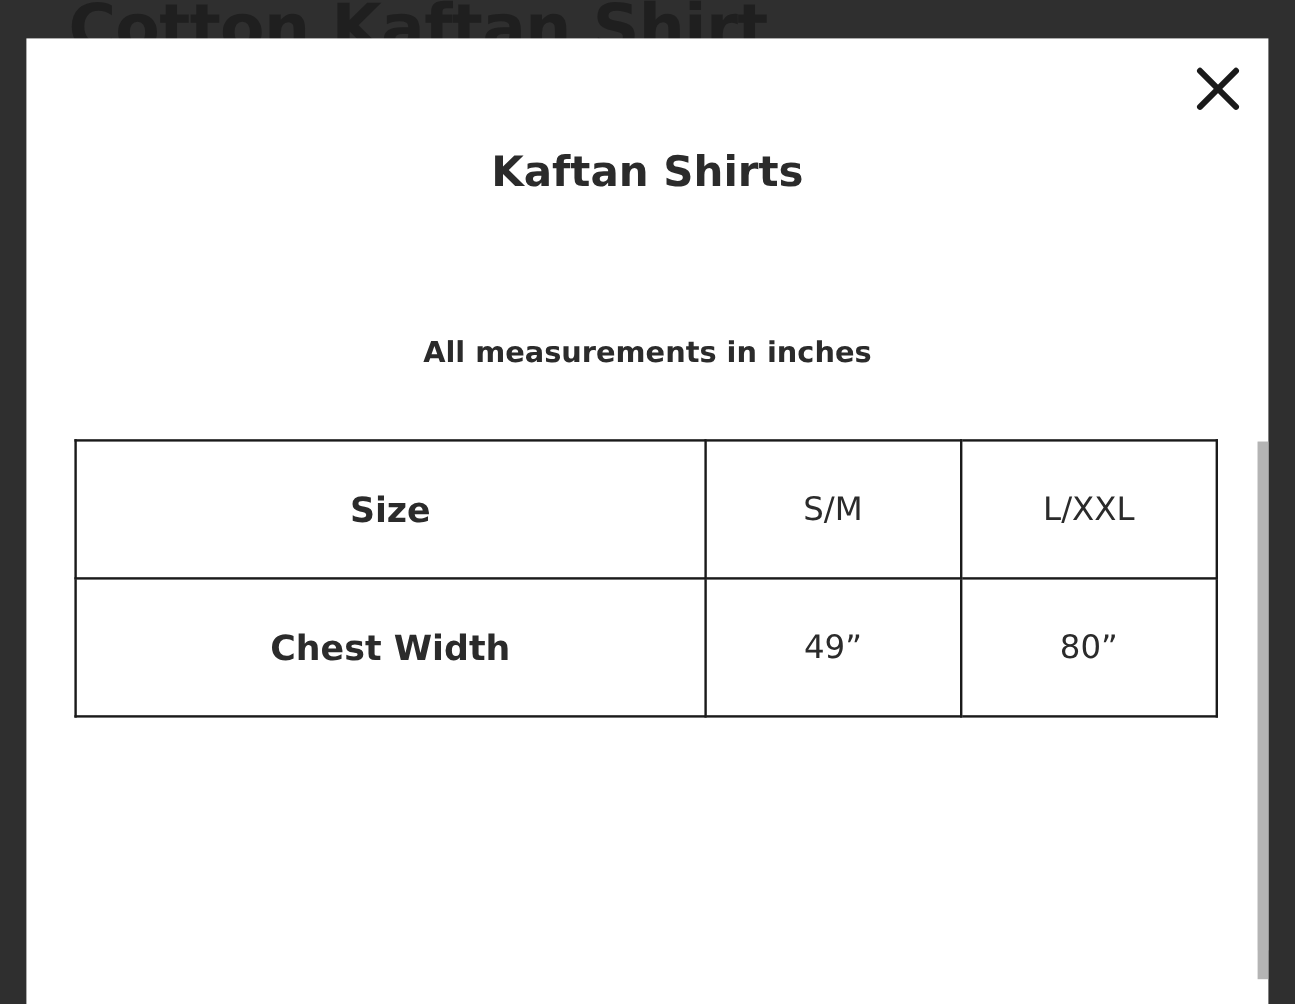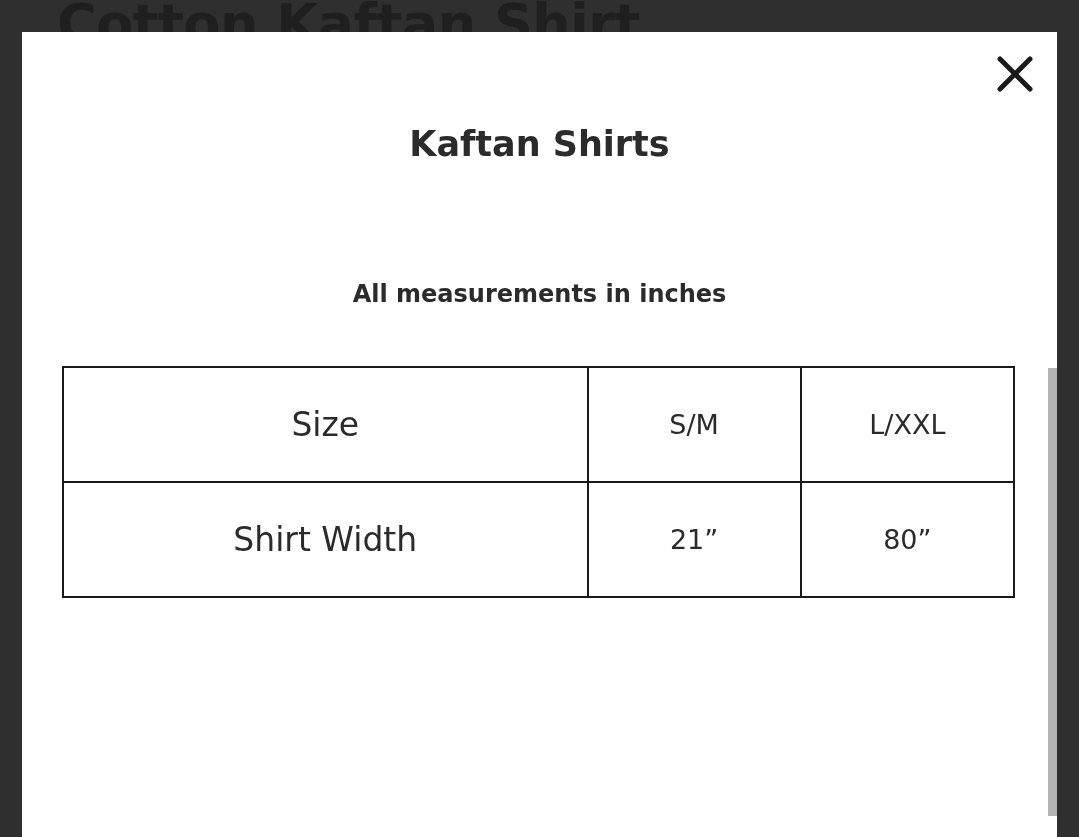--- a/index.html
+++ b/index.html
@@ -102,22 +102,22 @@
   }
   table#size-table td {
     border: 2px solid #1a1a1a;
     text-align: center;
     vertical-align: middle;
     height: 111px;
     color: #2b2b2b;
   }
   table#size-table td.label-cell {
     width: 483px;
-    font-size: 33px;
-    font-weight: normal;
+    font-size: 29px;
+    font-weight: bold;
   }
   table#size-table td.value-cell {
     width: 194px;
     font-size: 27px;
     font-weight: normal;
   }
   table#size-table tr.header-row td.value-cell {
     font-size: 27px;
     font-weight: normal;
     margin-left: 34px;
@@ -165,22 +165,22 @@
 
   <div id="size-table-wrapper">
     <table id="size-table">
       <tbody>
         <tr class="header-row">
           <td class="label-cell">Size</td>
           <td class="value-cell">S/M</td>
           <td class="value-cell">L/XXL</td>
         </tr>
         <tr>
-          <td class="label-cell">Shirt Width</td>
-          <td class="value-cell">21”</td>
+          <td class="label-cell">Chest Width</td>
+          <td class="value-cell">49”</td>
           <td class="value-cell">80”</td>
         </tr>
       </tbody>
     </table>
   </div>
 
   <div id="modal-scrollbar-track"></div>
   <div id="modal-scrollbar-thumb"></div>
 
 </div>

